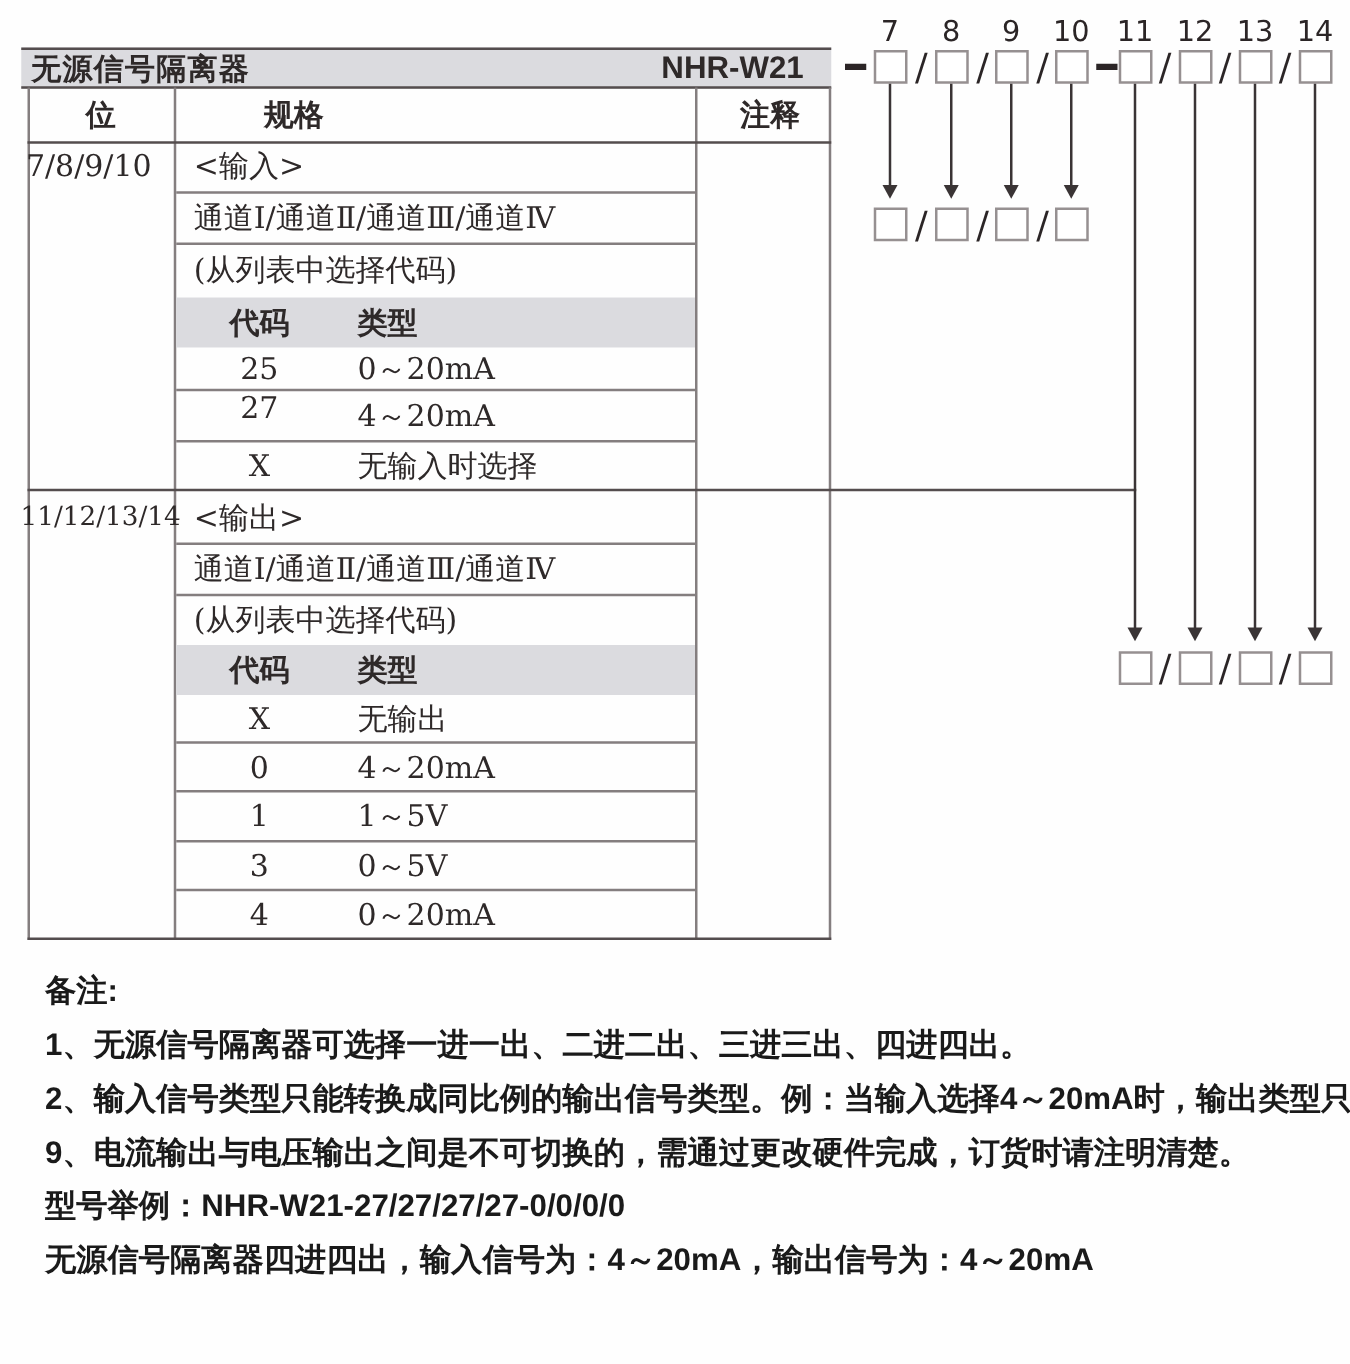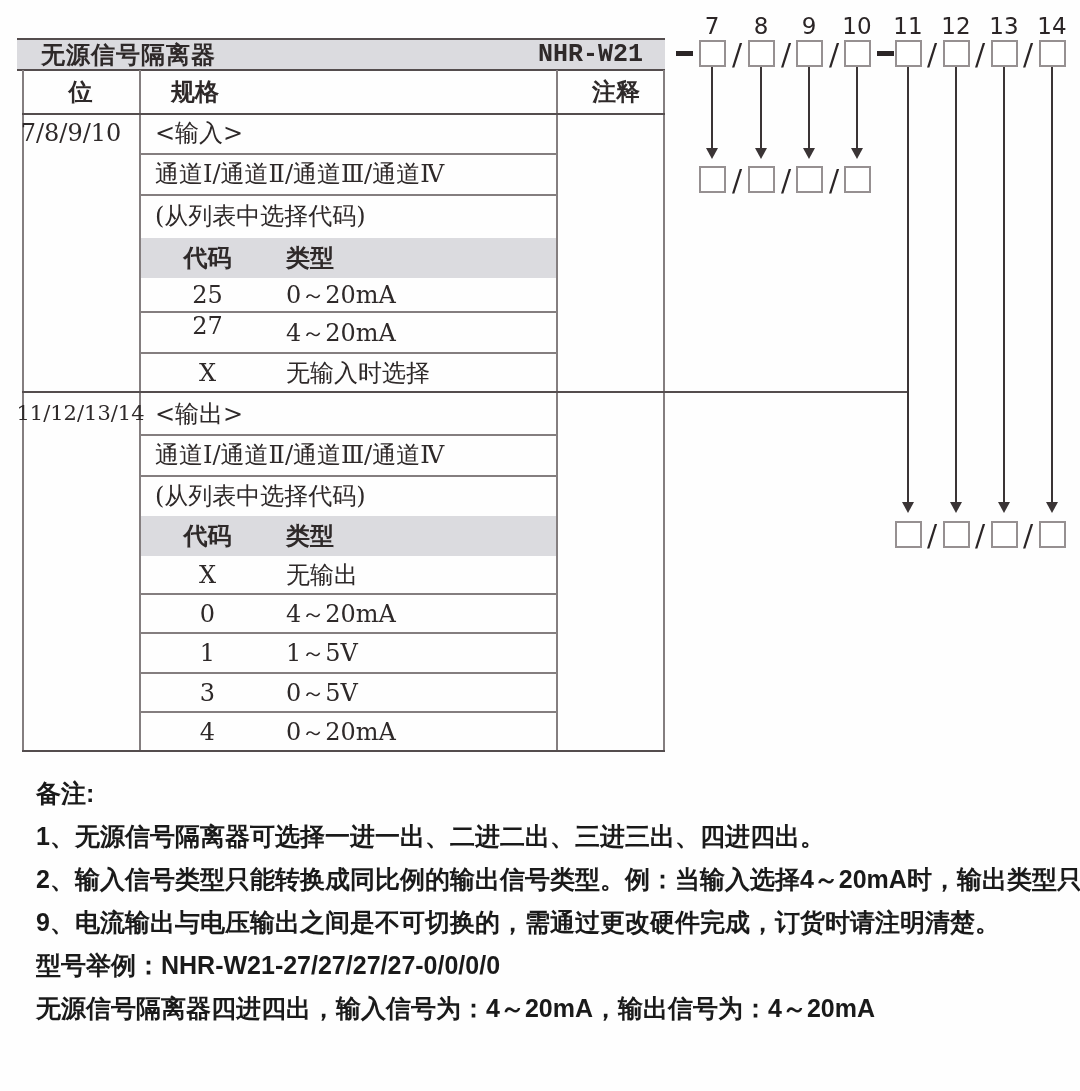--- a/index.html
+++ b/index.html
@@ -5,23 +5,23 @@
   html,body{margin:0;padding:0;background:#fff;}
   #page{position:relative;width:1080px;height:1091px;background:#fefefe;overflow:hidden;
         font-family:"DejaVu Serif","Liberation Serif",serif;color:#2e2929;}
   
   .v{position:absolute;width:2px;background:#847e7f;}
   .h{position:absolute;height:2px;background:#847e7f;}
   .h.dark{background:#544d4e;}
   
   .band{position:absolute;left:17px;top:38px;width:648px;height:33px;background:#dbdbdf;
         border-top:2px solid #544d4e;border-bottom:2px solid #544d4e;box-sizing:border-box;
-        display:flex;align-items:center;justify-content:space-between;padding:0 22px 0 24px;}
+        display:flex;align-items:center;justify-content:space-between;padding:0 22px 0 8px;}
   .band .product{font-weight:bold;font-size:24px;letter-spacing:1px;}
-  .band .model{font-weight:bold;font-size:25px;font-family:Liberation Mono, monospace;}
+  .band .model{font-weight:bold;font-size:25px;font-family:Liberation Sans, sans-serif;}
   .graybar{position:absolute;background:#dbdbdf;}
   
   .cell{position:absolute;display:flex;align-items:center;font-size:24px;white-space:nowrap;}
   .cell.center{justify-content:center;}
   .cell.bold{font-weight:bold;}
   
   .digit{position:absolute;top:13px;width:36px;text-align:center;font-family:"DejaVu Sans","Liberation Sans",sans-serif;
          font-size:23px;color:#2b2526;}
   .mbox{position:absolute;width:27px;height:27px;box-sizing:border-box;border:2px solid #969091;background:#fff;}
   .dash{position:absolute;width:17px;height:5px;background:#2b2526;}
@@ -65,21 +65,21 @@
   <div class="h" style="left:141px;top:593px;width:415px;"></div>
   <div class="h" style="left:141px;top:632px;width:415px;"></div>
   <div class="h" style="left:141px;top:672px;width:415px;"></div>
   <div class="h" style="left:141px;top:711px;width:415px;"></div>
   <div class="h dark" style="left:22px;top:750px;width:643px;"></div>
 
   <div class="graybar" style="left:141px;top:238px;width:415px;height:40px;"></div>
   <div class="graybar" style="left:141px;top:516px;width:415px;height:40px;"></div>
 
   <div class="cell center bold" style="left:22px;top:70px;width:117px;height:44px;">位</div>
-  <div class="cell bold" style="left:141px;top:70px;height:44px;padding-left:30px;">规格</div>
+  <div class="cell bold" style="left:141px;top:70px;height:44px;padding-left:70px;">规格</div>
   <div class="cell center bold" style="left:558px;top:70px;width:116px;height:44px;">注释</div>
 
   <div class="cell center" style="left:22px;top:113px;width:98px;height:40px;">7/8/9/10</div>
   <div class="cell" style="left:141px;top:113px;height:40px;padding-left:14px;">&lt;输入&gt;</div>
   <div class="cell" style="left:141px;top:153px;height:41px;padding-left:14px;">通道Ⅰ/通道Ⅱ/通道Ⅲ/通道Ⅳ</div>
   <div class="cell" style="left:141px;top:194px;height:44px;padding-left:14px;">(从列表中选择代码)</div>
   <div class="cell center bold" style="left:160px;top:238px;width:95px;height:40px;">代码</div>
   <div class="cell bold" style="left:286px;top:238px;height:40px;">类型</div>
 
   <div class="cell center" style="left:160px;top:278px;width:95px;height:33px;">25</div>

